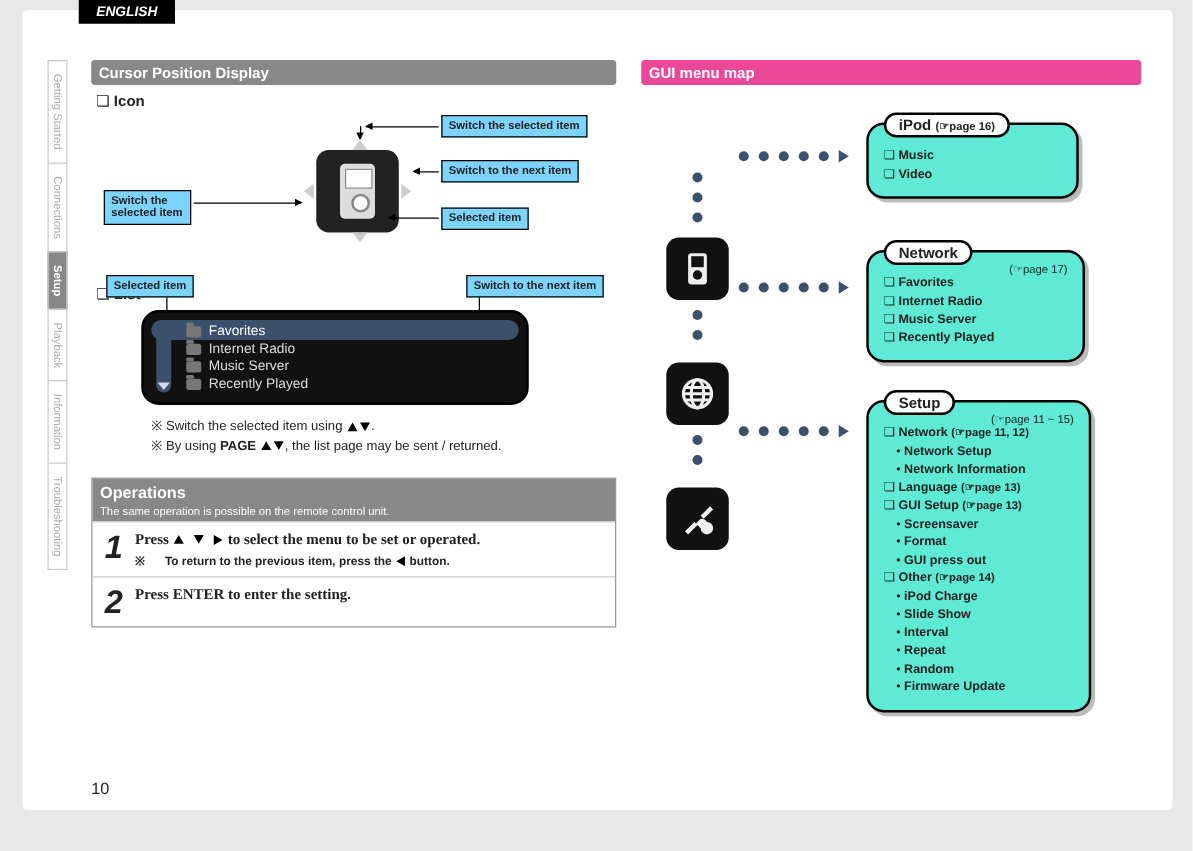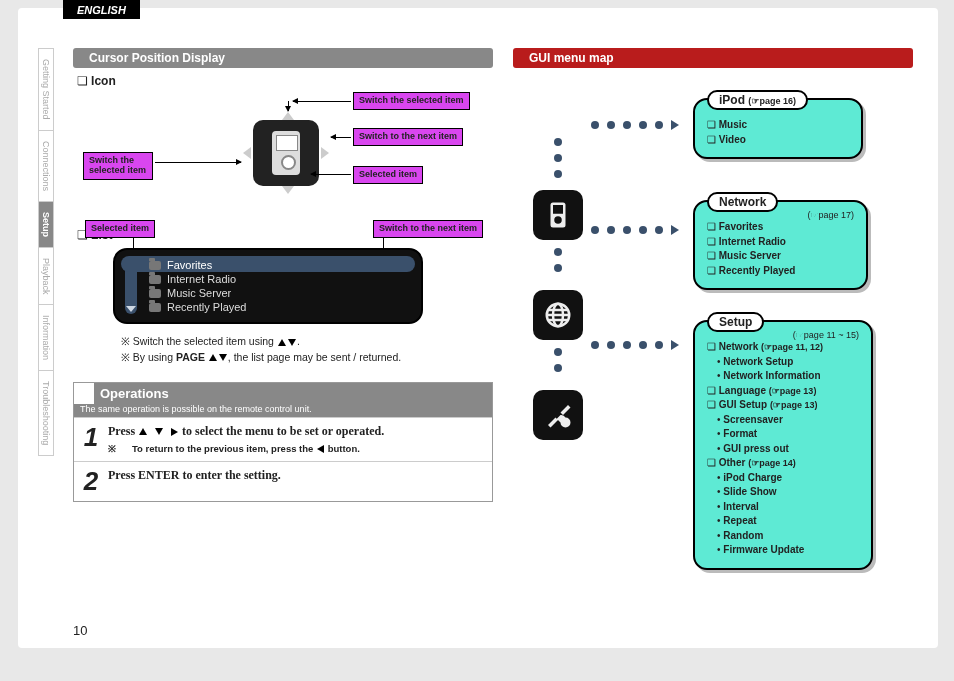--- a/index.html
+++ b/index.html
@@ -45,24 +45,24 @@
   .sidenav .item.active { background: #888; color: #fff; font-weight: bold; }
 
   
   .pagenum { position: absolute; left: 55px; bottom: 10px; font-size: 13px; }
 
   
   .left-col { position: absolute; left: 55px; top: 40px; width: 420px; }
 
   .ribbon {
     background: #888; color: #fff; font-weight: bold;
-    font-size: 12px; padding: 3px 16px; border-radius: 3px;
+    font-size: 12px; padding: 3px 6px; border-radius: 3px;
     display: block;
   }
-  .ribbon.blue { background: #b91c1c; }
+  .ribbon.blue { background: #ec4899; }
 
   .sub { font-size: 12px; font-weight: bold; margin: 6px 0 4px 4px; }
   .sub::before { content: "❏ "; font-weight: normal; }
 
   
   .icon-area { position: relative; width: 400px; height: 130px; margin-left: 10px; margin-top: 4px; }
   .device-icon {
     position: absolute; left: 170px; top: 28px;
     width: 66px; height: 66px; background: #222; border-radius: 10px;
     display: flex; align-items: center; justify-content: center;
@@ -73,21 +73,21 @@
   .device-inner::before { content:""; position:absolute; left:4px; top:4px; width:20px; height:14px; background:#fff; border:1px solid #888;}
   .device-inner::after { content:""; position:absolute; left:9px; top:24px; width:11px; height:11px; background:#fff; border:2px solid #888; border-radius:50%;}
   .tri { position:absolute; width:0; height:0; }
   .tri.up    { left:199px; top:20px;  border-left:6px solid transparent; border-right:6px solid transparent; border-bottom:8px solid #ccc; }
   .tri.down  { left:199px; top:94px;  border-left:6px solid transparent; border-right:6px solid transparent; border-top:8px solid #ccc; }
   .tri.left  { left:160px; top:55px;  border-top:6px solid transparent; border-bottom:6px solid transparent; border-right:8px solid #ccc; }
   .tri.right { left:238px; top:55px;  border-top:6px solid transparent; border-bottom:6px solid transparent; border-left:8px solid #ccc; }
 
   .tagbox {
     position: absolute; font-size: 9px; font-weight: bold;
-    border: 1px solid #000; background: #d946ef; padding: 3px 5px; line-height: 1.1;
+    border: 1px solid #000; background: #7dd3fc; padding: 3px 5px; line-height: 1.1;
     white-space: nowrap;
   }
   .arrow-line { position:absolute; background:#000; height:1px; }
   .arrow-line::after { content:""; position:absolute; right:-1px; top:-3px; width:0;height:0; border-top:3.5px solid transparent; border-bottom:3.5px solid transparent; border-left:6px solid #000; }
   .arrow-line.rev::after { left:-1px; right:auto; border-left:none; border-right:6px solid #000; }
   .arrow-v { position:absolute; background:#000; width:1px; }
   .arrow-v::after { content:""; position:absolute; left:-3px; bottom:-1px; width:0;height:0; border-left:3.5px solid transparent; border-right:3.5px solid transparent; border-top:6px solid #000; }
 
   
   .list-panel {
@@ -113,21 +113,21 @@
   .notes { font-size: 10.5px; margin: 10px 0 0 48px; line-height:1.5; }
   .notes p::before { content:"※ "; }
   .tri-inline { display:inline-block; width:0; height:0; vertical-align:middle; margin:0 1px; }
   .tri-inline.u { border-left:4px solid transparent; border-right:4px solid transparent; border-bottom:7px solid #000;}
   .tri-inline.d { border-left:4px solid transparent; border-right:4px solid transparent; border-top:7px solid #000;}
   .tri-inline.r { border-top:4px solid transparent; border-bottom:4px solid transparent; border-left:7px solid #000;}
   .tri-inline.l { border-top:4px solid transparent; border-bottom:4px solid transparent; border-right:7px solid #000;}
 
   
   .ops { margin-top: 16px; border:1px solid #999; }
-  .ops-head { background:#888; color:#fff; font-weight:bold; font-size:13px; padding:3px 6px;margin-left:20px;}
+  .ops-head { background:#888; color:#fff; font-weight:bold; font-size:13px; padding:3px 6px;}
   .ops-sub { font-size:9px; color:#fff; background:#888; padding:0 6px 3px; }
   .step { display:flex; border-top:1px solid #ccc; }
   .step:first-of-type { border-top:none; }
   .step-num { font-size:26px; font-weight:bold; font-style:italic; width:34px; text-align:center; padding:4px 0;}
   .step-body { font-size:11px; padding:6px 6px 6px 0; flex:1; }
   .step-body .main { font-weight:bold; font-family: Georgia, "Times New Roman", serif; font-size:12px; }
   .step-body .hint { font-size:9.5px; margin-top:3px;font-weight:bold; }
   .step-body .hint::before { content:"※"; margin-right:16px; }
 
   

